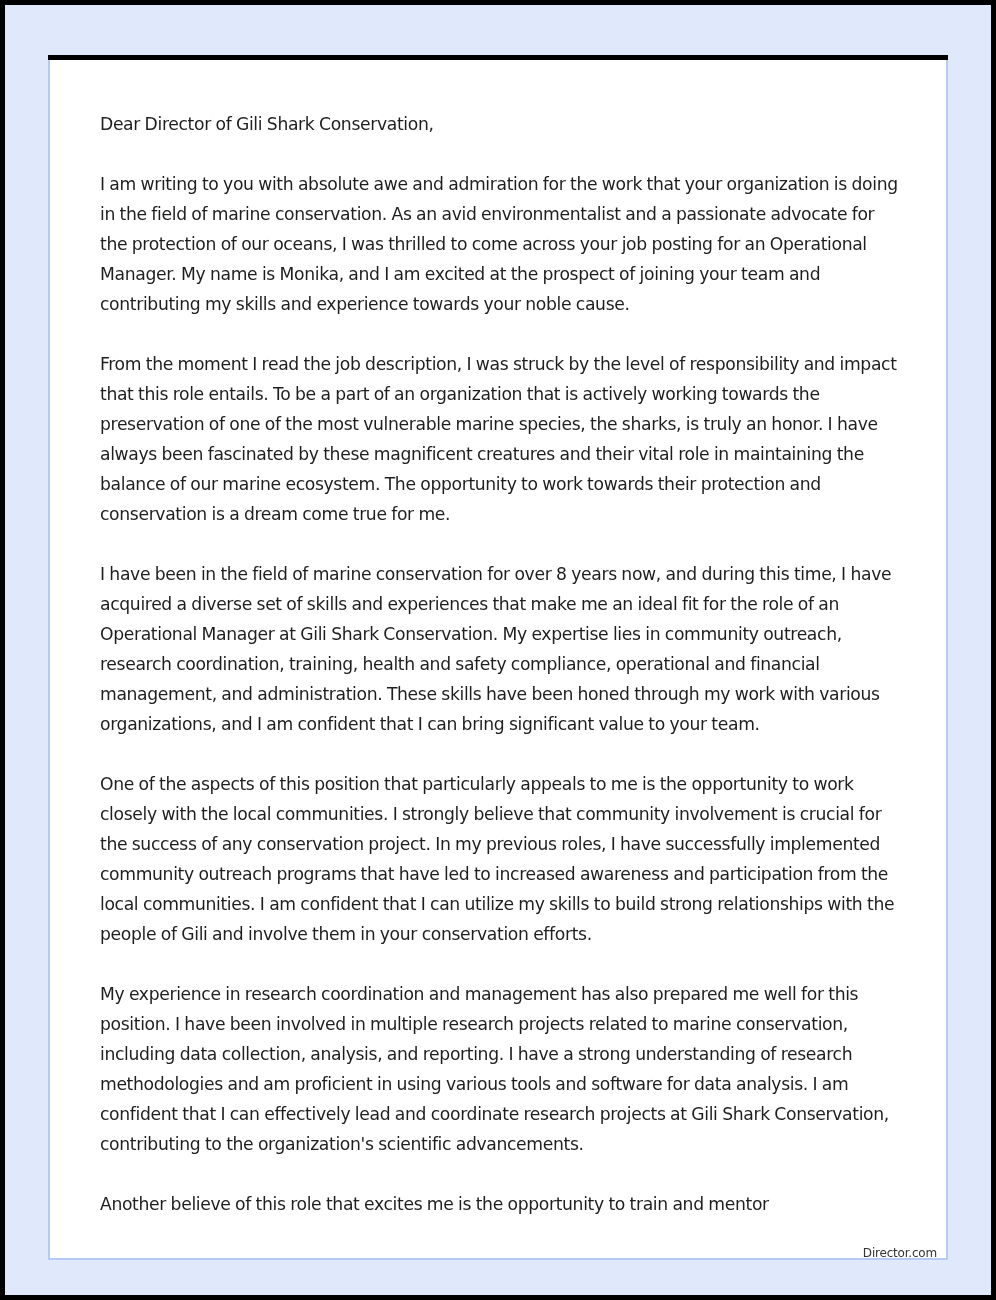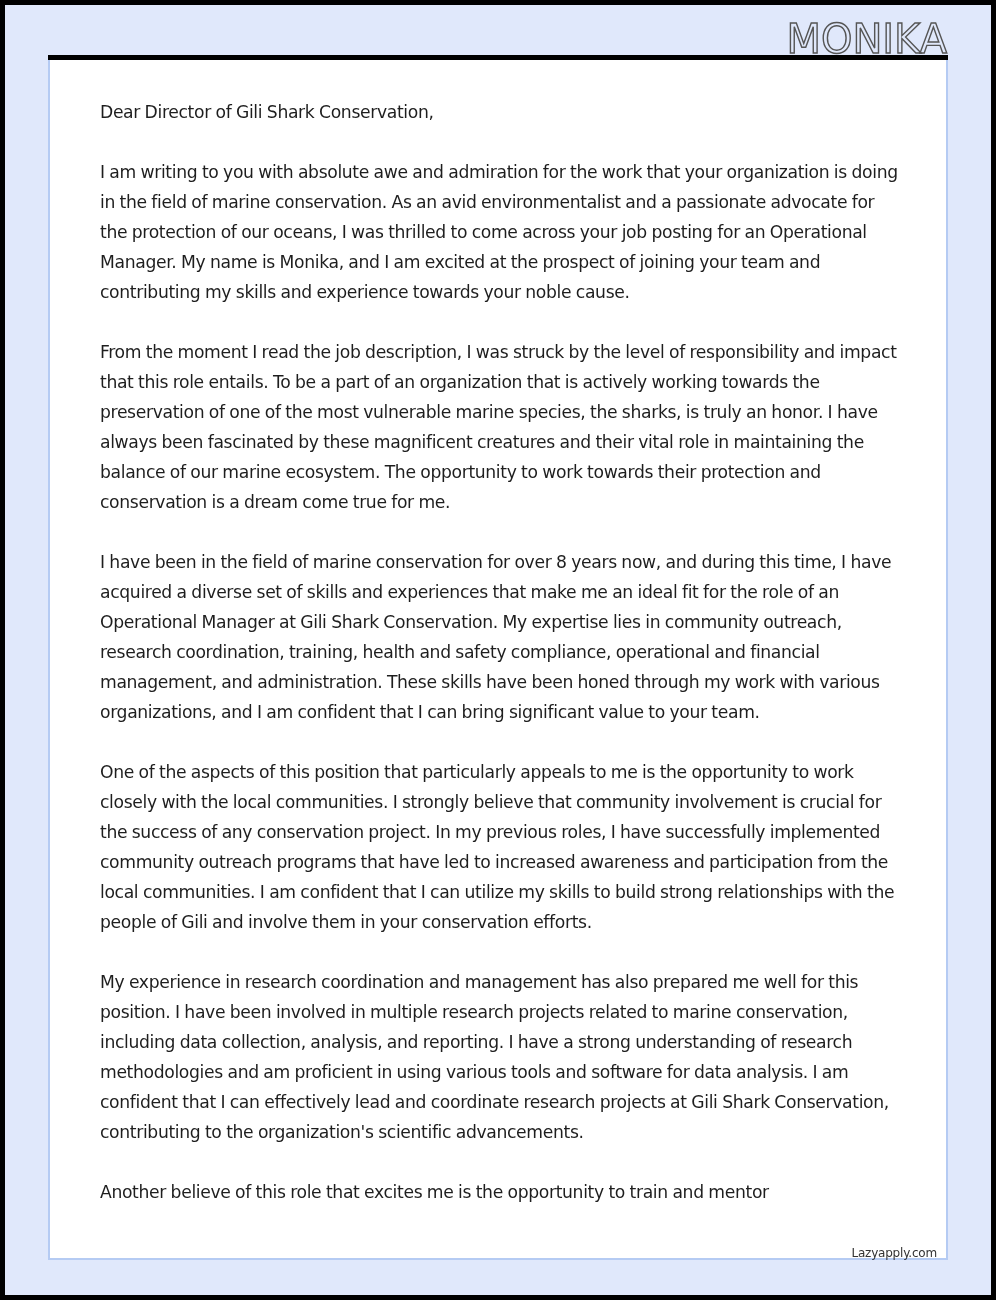--- a/index.html
+++ b/index.html
@@ -36,40 +36,39 @@
   }
   .letter {
     position: absolute; left: 95px; top: 92px;
     width: 800px;
     font-family: "DejaVu Sans", sans-serif;
     font-size: 17.2px; line-height: 30px;
     color: #1e1e1e;
     letter-spacing: -0.35px;
     word-spacing: -0.5px;
   }
-  .letter p { margin: 0 0 30px 0; }
+  .letter p { margin: 12px 0 30px 0; }
   .footer-mark {
     position: absolute; right: 54px; top: 1241px;
     font-family: "DejaVu Sans", sans-serif;
     font-size: 12px; color: #333;
     letter-spacing: -0.2px;
   }
 </style>
 </head>
 <body>
 
 <div class="frame">
-  <div class="brand">MONIKA</div>
   <div class="topbar"></div>
   <div class="panel"></div>
 
   <div class="letter">
     <p>Dear Director of Gili Shark Conservation,</p>
     <p>I am writing to you with absolute awe and admiration for the work that your organization is doing in the field of marine conservation. As an avid environmentalist and a passionate advocate for the protection of our oceans, I was thrilled to come across your job posting for an Operational Manager. My name is Monika, and I am excited at the prospect of joining your team and contributing my skills and experience towards your noble cause.</p>
     <p>From the moment I read the job description, I was struck by the level of responsibility and impact that this role entails. To be a part of an organization that is actively working towards the preservation of one of the most vulnerable marine species, the sharks, is truly an honor. I have always been fascinated by these magnificent creatures and their vital role in maintaining the balance of our marine ecosystem. The opportunity to work towards their protection and conservation is a dream come true for me.</p>
     <p>I have been in the field of marine conservation for over 8 years now, and during this time, I have acquired a diverse set of skills and experiences that make me an ideal fit for the role of an Operational Manager at Gili Shark Conservation. My expertise lies in community outreach, research coordination, training, health and safety compliance, operational and financial management, and administration. These skills have been honed through my work with various organizations, and I am confident that I can bring significant value to your team.</p>
     <p>One of the aspects of this position that particularly appeals to me is the opportunity to work closely with the local communities. I strongly believe that community involvement is crucial for the success of any conservation project. In my previous roles, I have successfully implemented community outreach programs that have led to increased awareness and participation from the local communities. I am confident that I can utilize my skills to build strong relationships with the people of Gili and involve them in your conservation efforts.</p>
     <p>My experience in research coordination and management has also prepared me well for this position. I have been involved in multiple research projects related to marine conservation, including data collection, analysis, and reporting. I have a strong understanding of research methodologies and am proficient in using various tools and software for data analysis. I am confident that I can effectively lead and coordinate research projects at Gili Shark Conservation, contributing to the organization's scientific advancements.</p>
     <p>Another believe of this role that excites me is the opportunity to train and mentor</p>
   </div>
 
-  <div class="footer-mark">Lazyapply.com</div>
+  <div class="footer-mark">Director.com</div>
 </div>
 
 </body></html>

